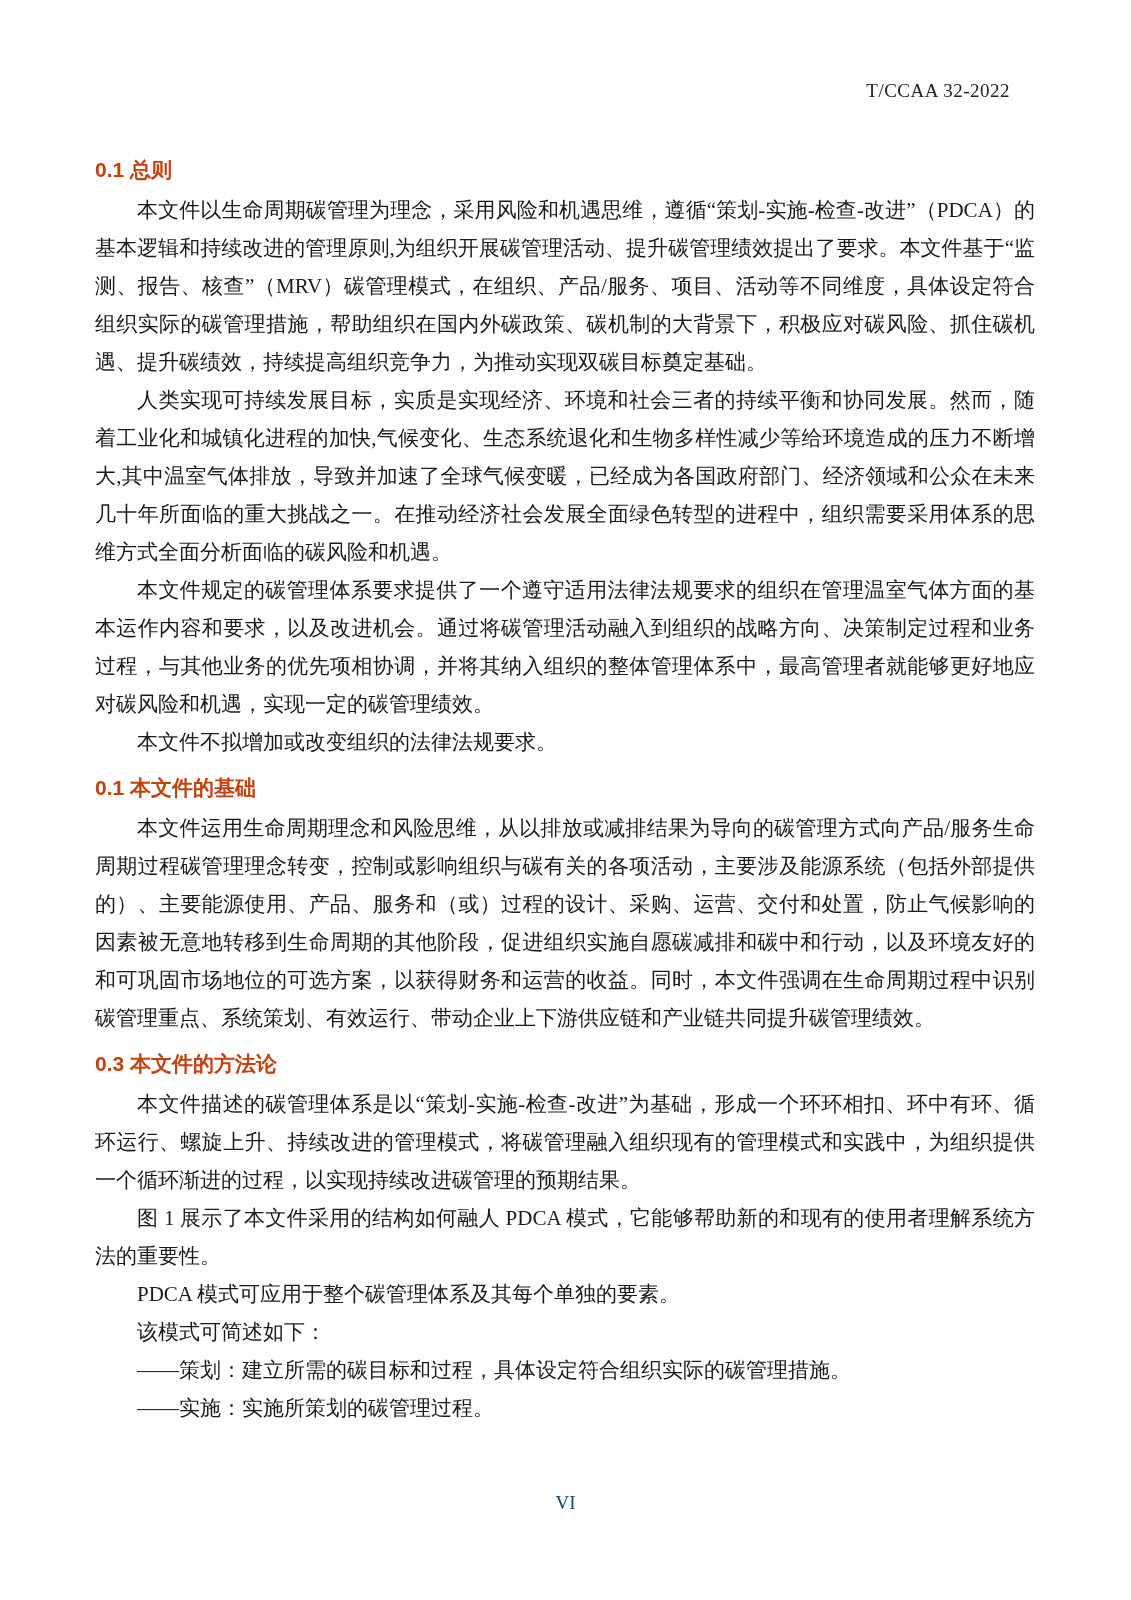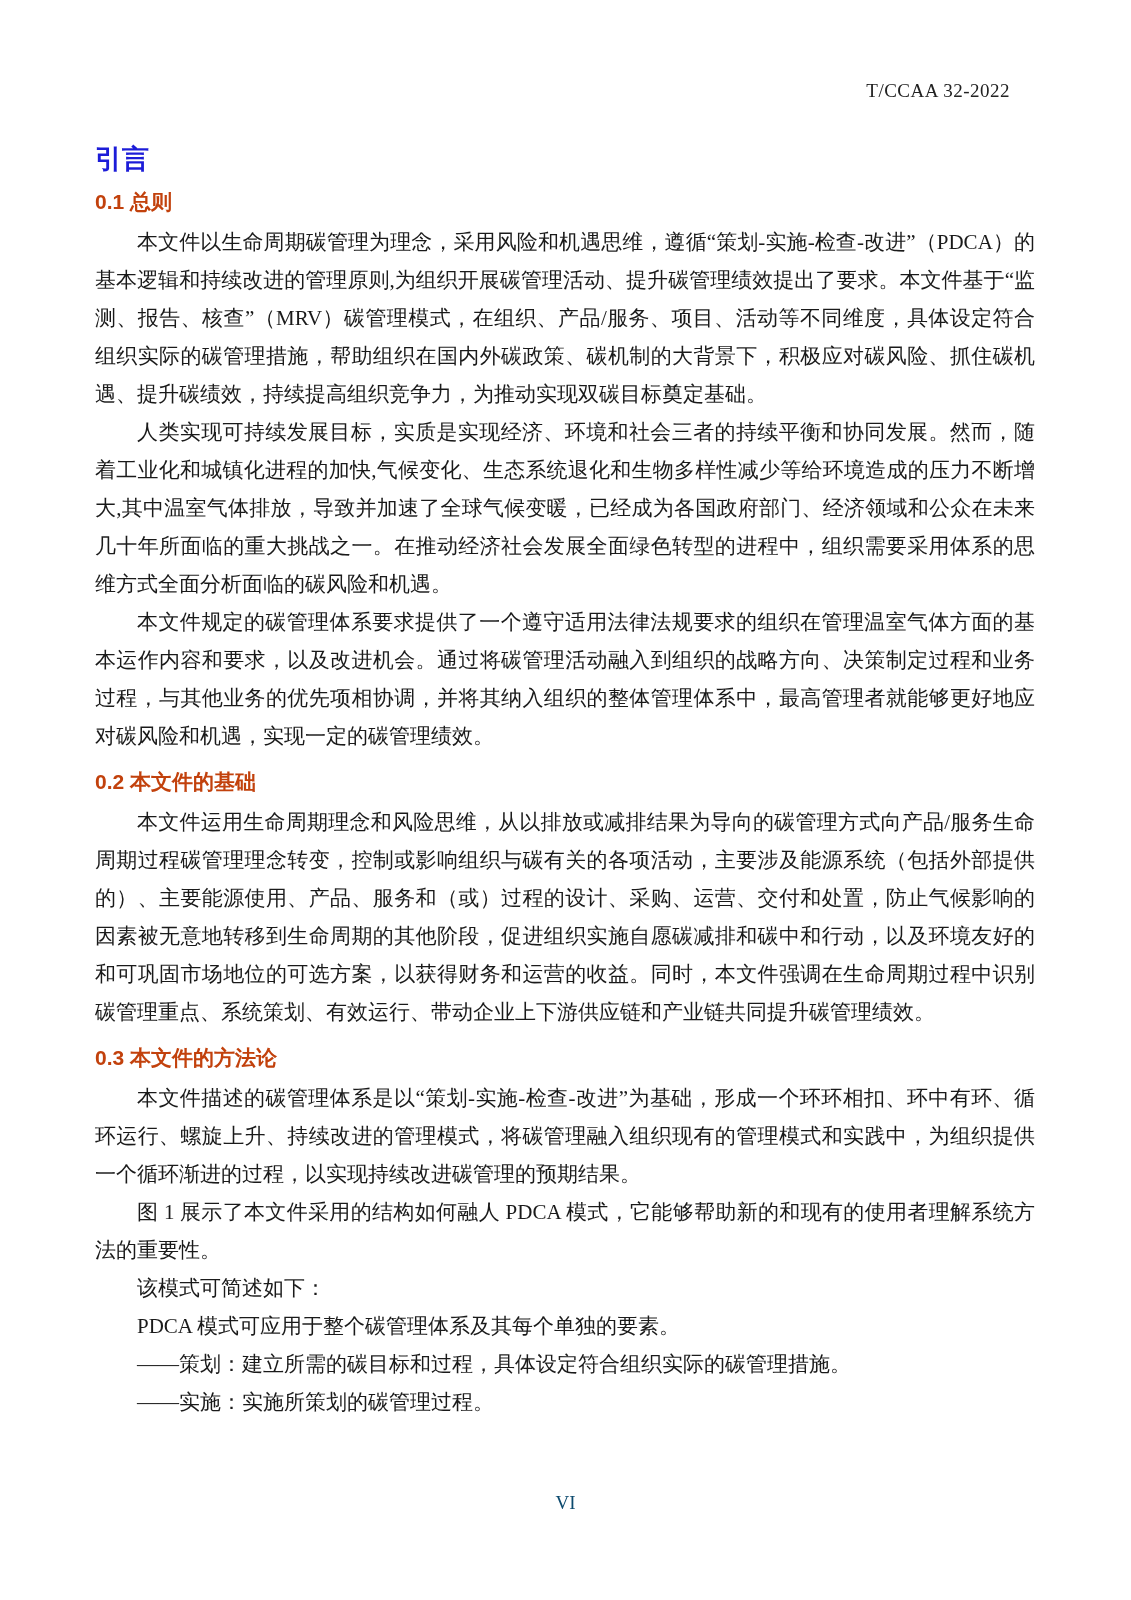--- a/index.html
+++ b/index.html
@@ -69,38 +69,38 @@
 </style>
 </head>
 <body>
 
 <div class="page">
 
   <div class="doc-code">T/CCAA 32-2022</div>
 
   <div class="content">
 
-    <h1 class="doc-title">引言</h1>
 
     <h2 class="section-heading">0.1 总则</h2>
 
     <p class="body-par">本文件以生命周期碳管理为理念，采用风险和机遇思维，遵循“策划-实施-检查-改进”（PDCA）的基本逻辑和持续改进的管理原则,为组织开展碳管理活动、提升碳管理绩效提出了要求。本文件基于“监测、报告、核查”（MRV）碳管理模式，在组织、产品/服务、项目、活动等不同维度，具体设定符合组织实际的碳管理措施，帮助组织在国内外碳政策、碳机制的大背景下，积极应对碳风险、抓住碳机遇、提升碳绩效，持续提高组织竞争力，为推动实现双碳目标奠定基础。</p>
     <p class="body-par">人类实现可持续发展目标，实质是实现经济、环境和社会三者的持续平衡和协同发展。然而，随着工业化和城镇化进程的加快,气候变化、生态系统退化和生物多样性减少等给环境造成的压力不断增大,其中温室气体排放，导致并加速了全球气候变暖，已经成为各国政府部门、经济领域和公众在未来几十年所面临的重大挑战之一。在推动经济社会发展全面绿色转型的进程中，组织需要采用体系的思维方式全面分析面临的碳风险和机遇。</p>
     <p class="body-par">本文件规定的碳管理体系要求提供了一个遵守适用法律法规要求的组织在管理温室气体方面的基本运作内容和要求，以及改进机会。通过将碳管理活动融入到组织的战略方向、决策制定过程和业务过程，与其他业务的优先项相协调，并将其纳入组织的整体管理体系中，最高管理者就能够更好地应对碳风险和机遇，实现一定的碳管理绩效。</p>
+    <p class="body-par">本文件不拟增加或改变组织的法律法规要求。</p>
 
-    <h2 class="section-heading">0.2 本文件的基础</h2>
+    <h2 class="section-heading">0.1 本文件的基础</h2>
 
     <p class="body-par">本文件运用生命周期理念和风险思维，从以排放或减排结果为导向的碳管理方式向产品/服务生命周期过程碳管理理念转变，控制或影响组织与碳有关的各项活动，主要涉及能源系统（包括外部提供的）、主要能源使用、产品、服务和（或）过程的设计、采购、运营、交付和处置，防止气候影响的因素被无意地转移到生命周期的其他阶段，促进组织实施自愿碳减排和碳中和行动，以及环境友好的和可巩固市场地位的可选方案，以获得财务和运营的收益。同时，本文件强调在生命周期过程中识别碳管理重点、系统策划、有效运行、带动企业上下游供应链和产业链共同提升碳管理绩效。</p>
 
     <h2 class="section-heading">0.3 本文件的方法论</h2>
 
     <p class="body-par">本文件描述的碳管理体系是以“策划-实施-检查-改进”为基础，形成一个环环相扣、环中有环、循环运行、螺旋上升、持续改进的管理模式，将碳管理融入组织现有的管理模式和实践中，为组织提供一个循环渐进的过程，以实现持续改进碳管理的预期结果。</p>
     <p class="body-par">图 1 展示了本文件采用的结构如何融人 PDCA 模式，它能够帮助新的和现有的使用者理解系统方法的重要性。</p>
+    <p class="body-par">PDCA 模式可应用于整个碳管理体系及其每个单独的要素。</p>
     <p class="body-par">该模式可简述如下：</p>
-    <p class="body-par">PDCA 模式可应用于整个碳管理体系及其每个单独的要素。</p>
     <p class="body-par">——策划：建立所需的碳目标和过程，具体设定符合组织实际的碳管理措施。</p>
     <p class="body-par">——实施：实施所策划的碳管理过程。</p>
 
   </div>
 
   <div class="page-number">VI</div>
 
 </div>
 
 </body></html>

